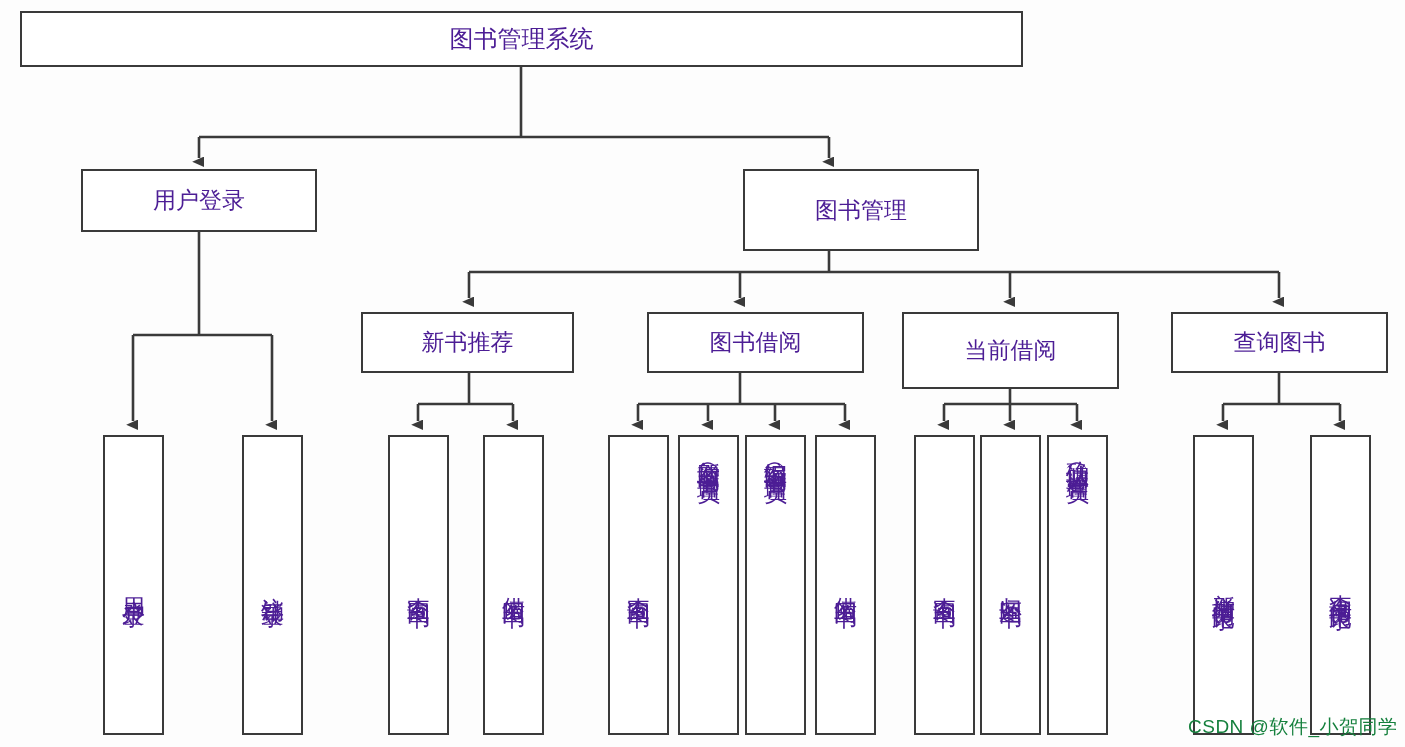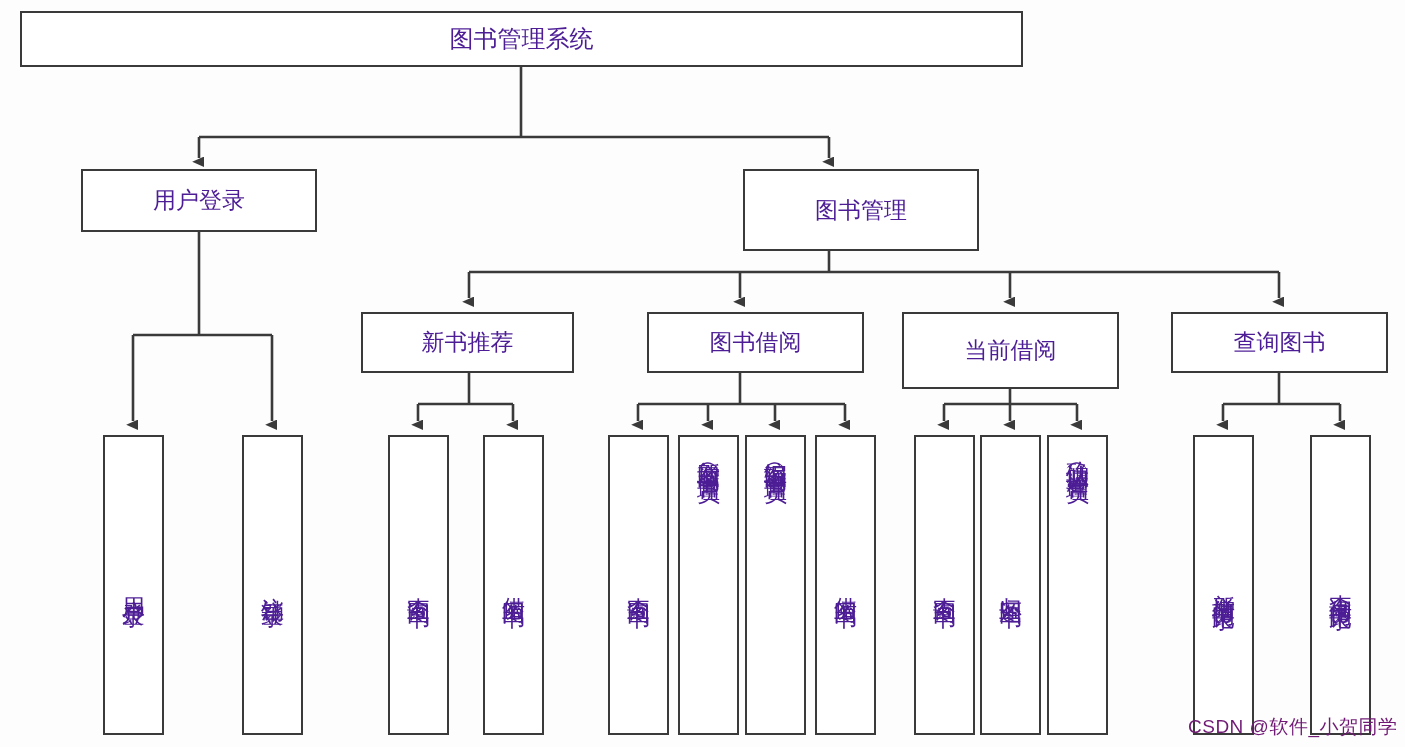--- a/index.html
+++ b/index.html
@@ -64,21 +64,21 @@
   }
   .node.v.centered {
     align-items: center;
     padding-top: 0;
   }
   .watermark {
     position: absolute;
     left: 1188px;
     top: 714px;
     font-size: 19px;
-    color: #701a75;
+    color: #15803d;
     letter-spacing: 0.5px;
     white-space: nowrap;
     user-select: none;
   }
 </style>
 </head>
 <body>
 
 <div id="canvas">
 

